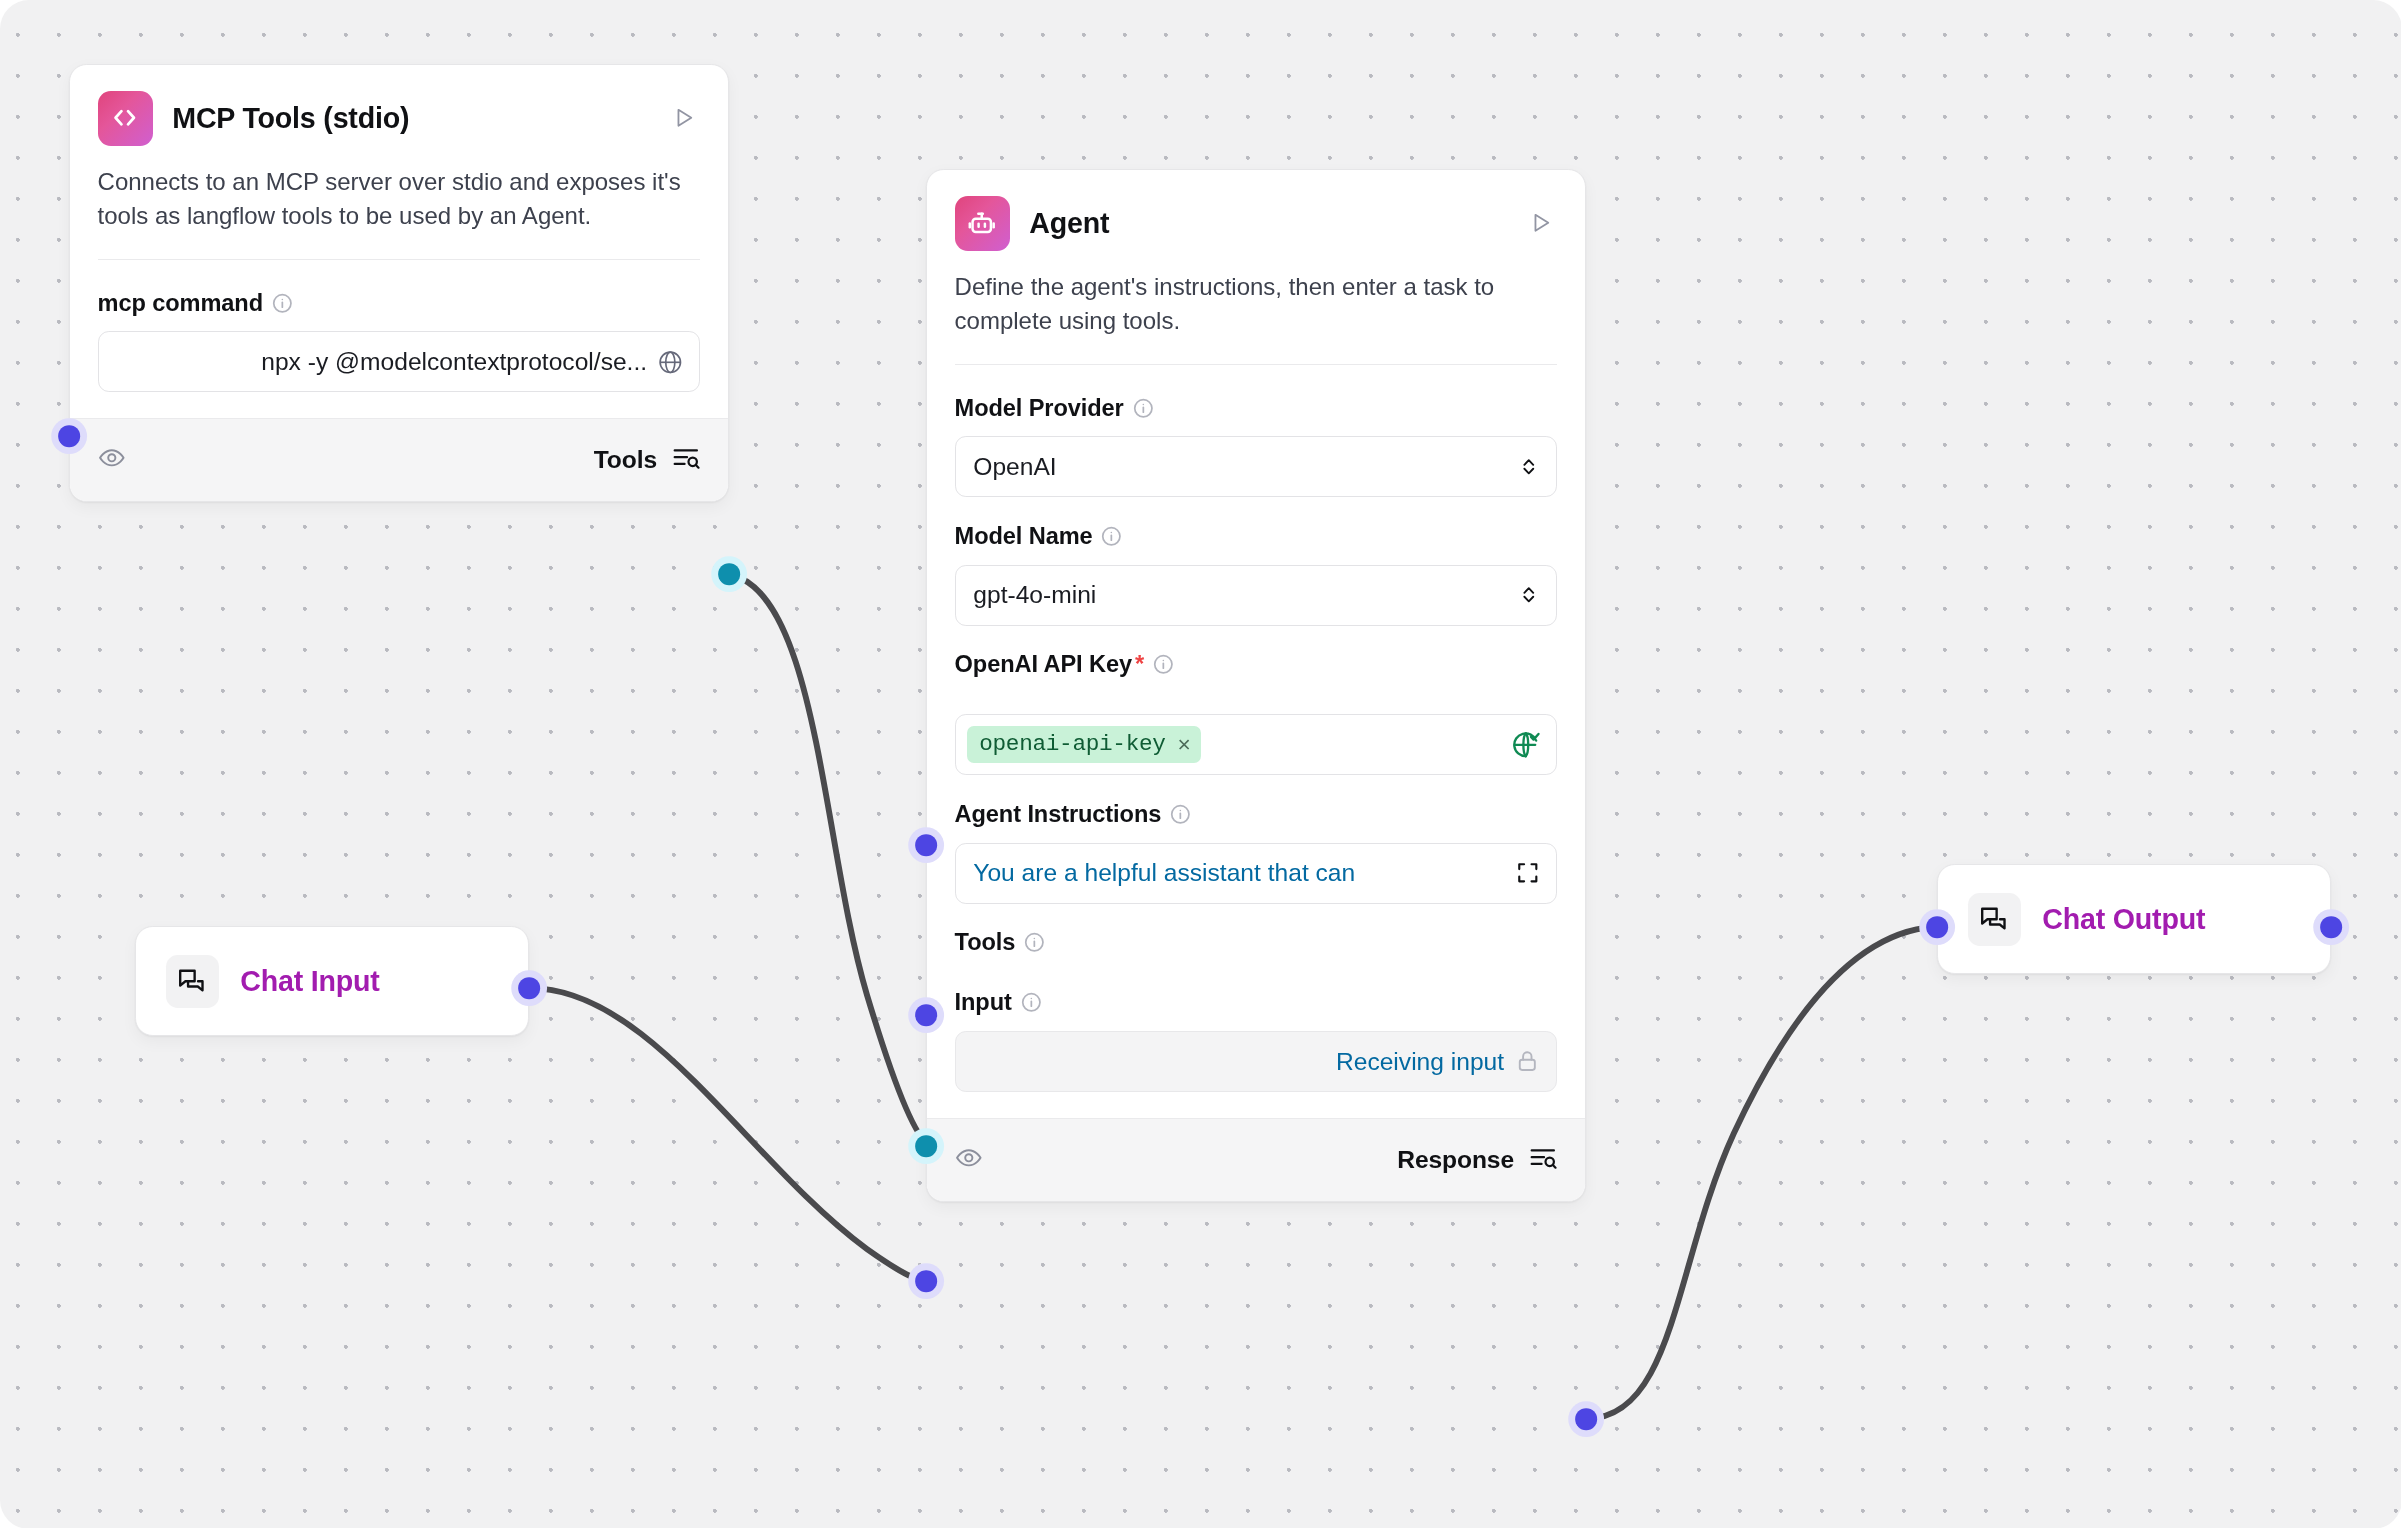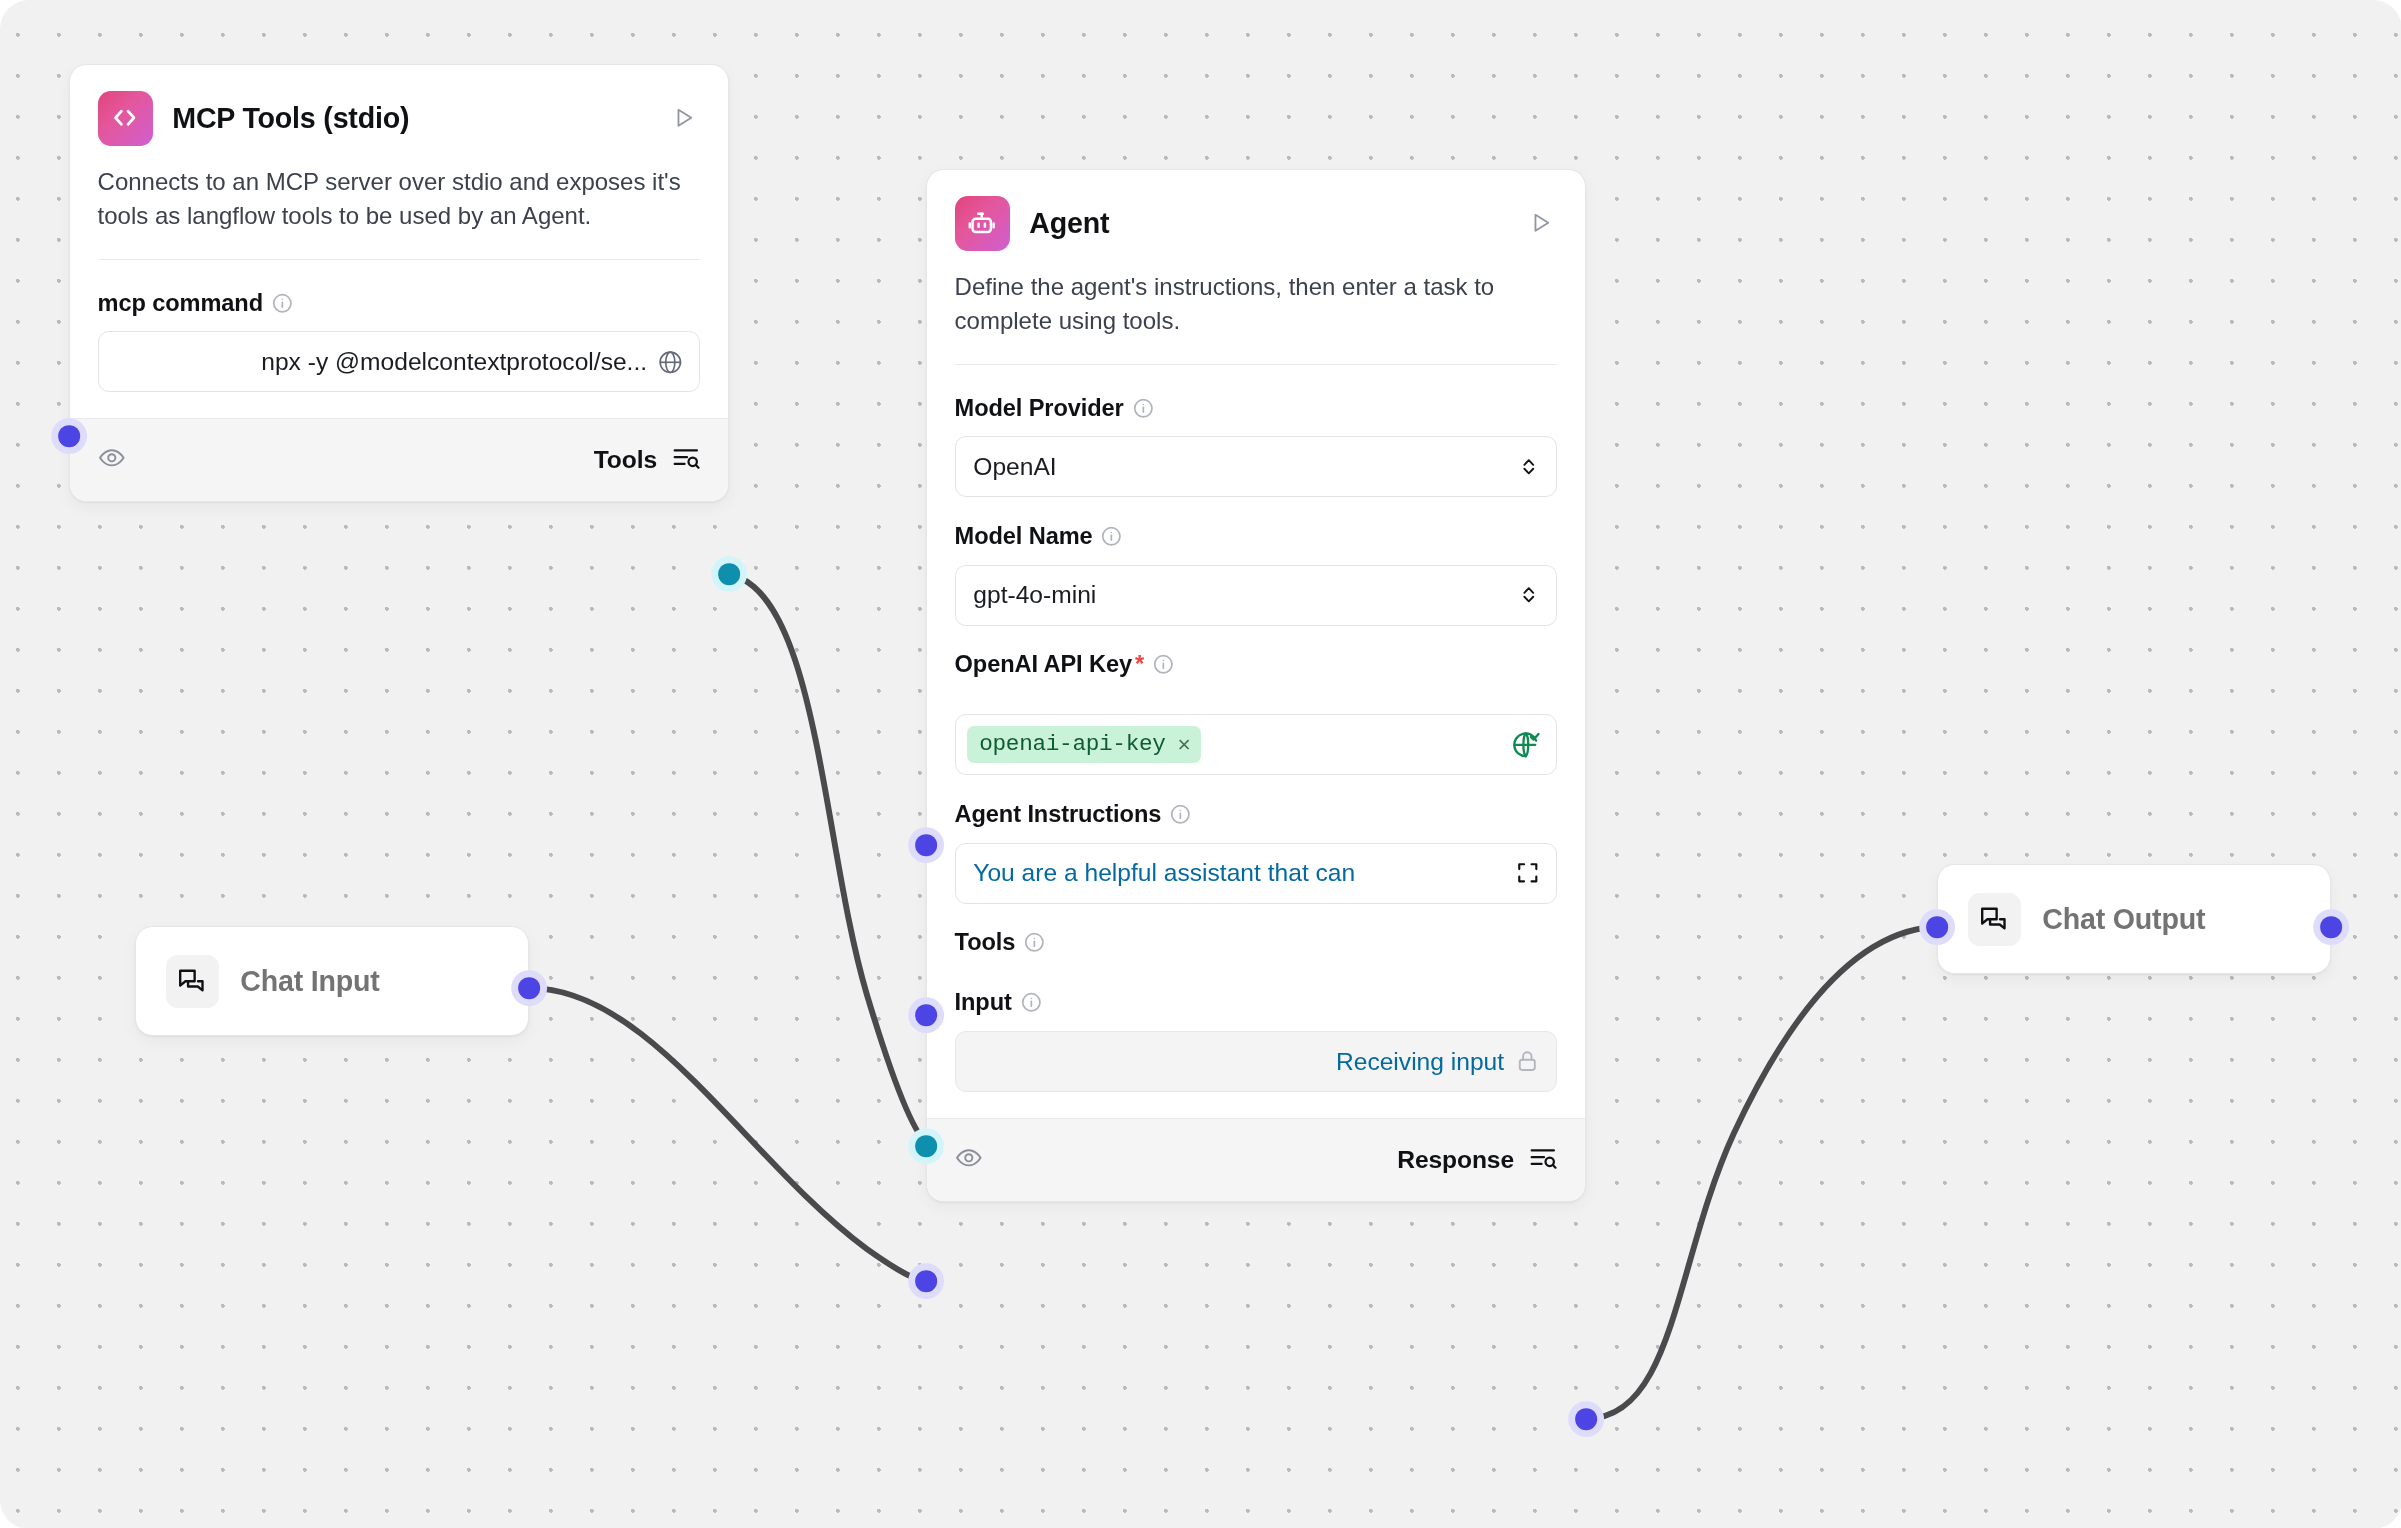--- a/index.html
+++ b/index.html
@@ -165,21 +165,21 @@
     border-radius: 17.7px;
   }
   .small-ico {
     width: 53px; height: 53px;
     border-radius: 11.8px;
     background: #f2f2f3;
     display: flex; align-items: center; justify-content: center;
     flex: 0 0 auto;
   }
   .small-title {
-    font-size: 28.6px; font-weight: 700; color: #737373; letter-spacing: -0.2px; white-space: nowrap;
+    font-size: 28.6px; font-weight: 700; color: #a21caf; letter-spacing: -0.2px; white-space: nowrap;
   }
 
   
   .port {
     position: absolute;
     width: 21.7px; height: 21.7px;
     border-radius: 50%;
     transform: translate(-50%, -50%);
     cursor: crosshair;
     z-index: 6;

